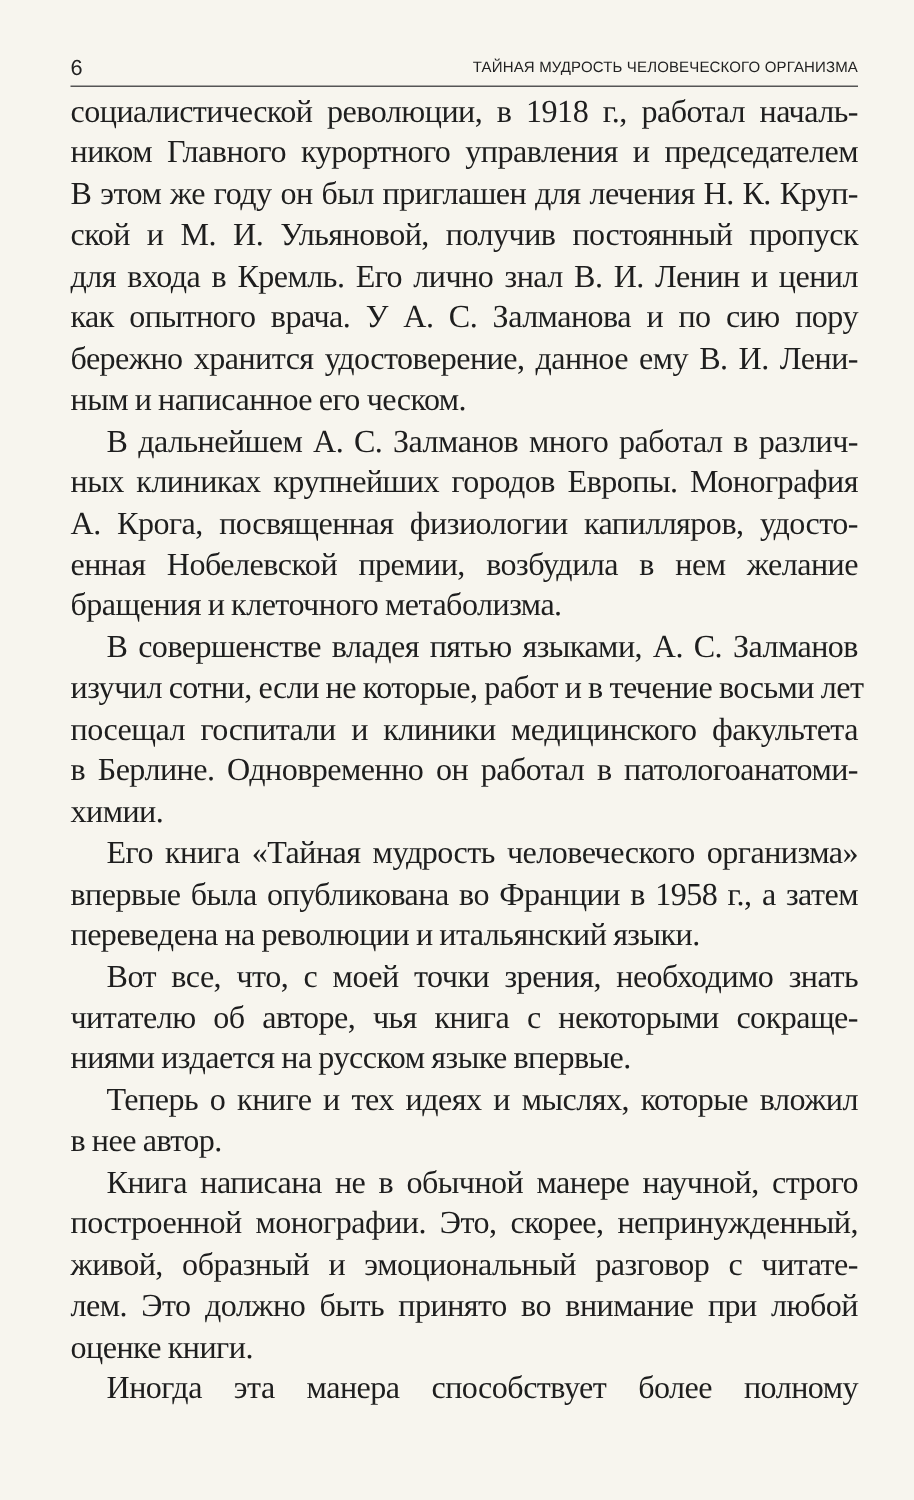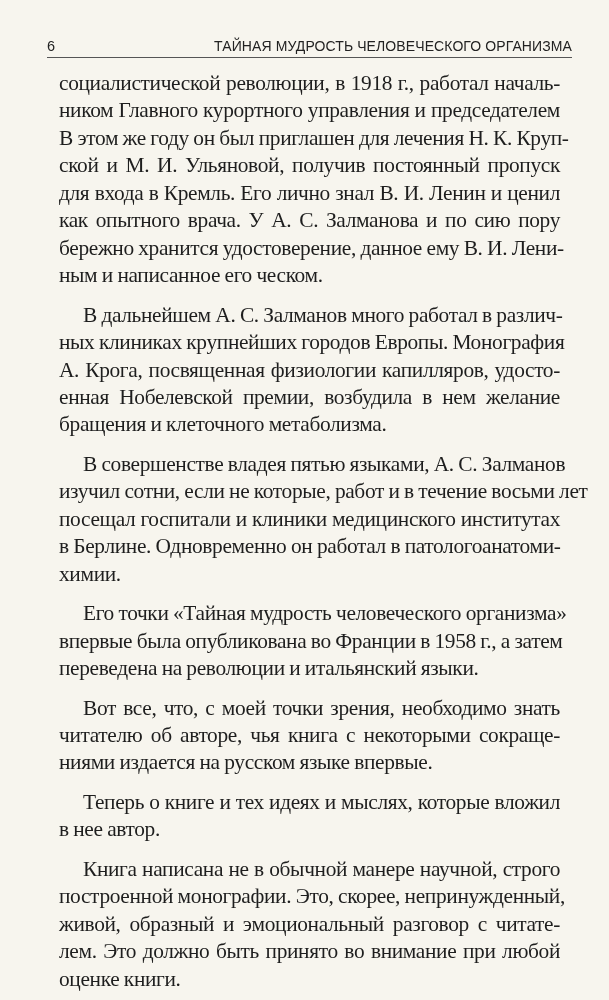--- a/index.html
+++ b/index.html
@@ -12,24 +12,24 @@
   }
   .page { position:absolute; left:47px; top:36px; width:525px; }
   .running-head {
     display:flex; justify-content:space-between; align-items:flex-end;
     font-family:"Liberation Sans", "DejaVu Sans", sans-serif;
     font-size:14.5px; line-height:18px; color:#222;
     border-bottom:1px solid #555;
     padding-bottom:2px;
     height:19px;
   }
-  .running-head .title { letter-spacing:0.1px; font-size:14px;text-align:center; }
+  .running-head .title { letter-spacing:0.1px; font-size:10px;text-align:center; }
   .body-text { margin-top:3px; }
   .body-text p {
-    margin:12px;
+    margin:0;
     font-size:21.4px;
     line-height:27.45px;
     text-align:justify;
     text-align-last:left;
     hyphens:manual;
     letter-spacing:-0.35px;
     word-spacing:-0.5px;
   }
   .line { display:block; text-align:justify; text-align-last:justify; white-space:nowrap; }
   .line.last { text-align-last:left; }
@@ -57,26 +57,26 @@
       <p>
         <span class="line" style="text-indent: 24px;">В дальнейшем А. С. Залманов много работал в различ-</span>
         <span class="line">ных клиниках крупнейших городов Европы. Монография</span>
         <span class="line">А. Крога, посвященная физиологии капилляров, удосто-</span>
         <span class="line">енная Нобелевской премии, возбудила в нем желание</span>
         <span class="line last">бращения и клеточного метаболизма.</span>
       </p>
       <p>
         <span class="line" style="text-indent: 24px;">В совершенстве владея пятью языками, А. С. Залманов</span>
         <span class="line">изучил сотни, если не которые, работ и в течение восьми лет</span>
-        <span class="line">посещал госпитали и клиники медицинского институтах</span>
+        <span class="line">посещал госпитали и клиники медицинского факультета</span>
         <span class="line">в Берлине. Одновременно он работал в патологоанатоми-</span>
         <span class="line last">химии.</span>
       </p>
       <p>
-        <span class="line" style="text-indent: 24px;">Его точки «Тайная мудрость человеческого организма»</span>
+        <span class="line" style="text-indent: 24px;">Его книга «Тайная мудрость человеческого организма»</span>
         <span class="line">впервые была опубликована во Франции в 1958 г., а затем</span>
         <span class="line last">переведена на революции и итальянский языки.</span>
       </p>
       <p>
         <span class="line" style="text-indent: 24px;">Вот все, что, с моей точки зрения, необходимо знать</span>
         <span class="line">читателю об авторе, чья книга с некоторыми сокраще-</span>
         <span class="line last">ниями издается на русском языке впервые.</span>
       </p>
       <p>
         <span class="line" style="text-indent: 24px;">Теперь о книге и тех идеях и мыслях, которые вложил</span>

